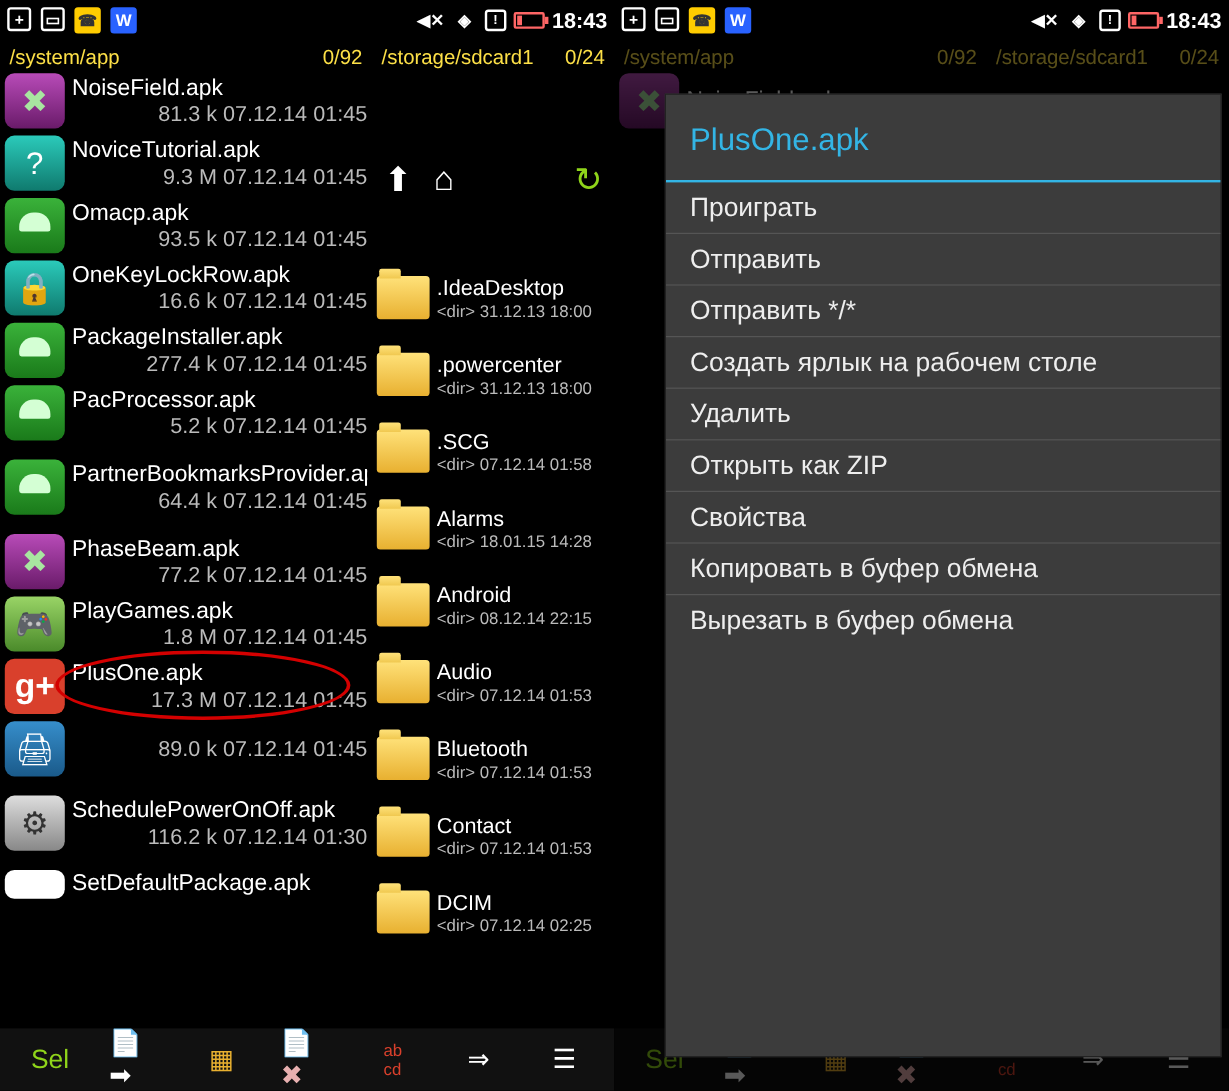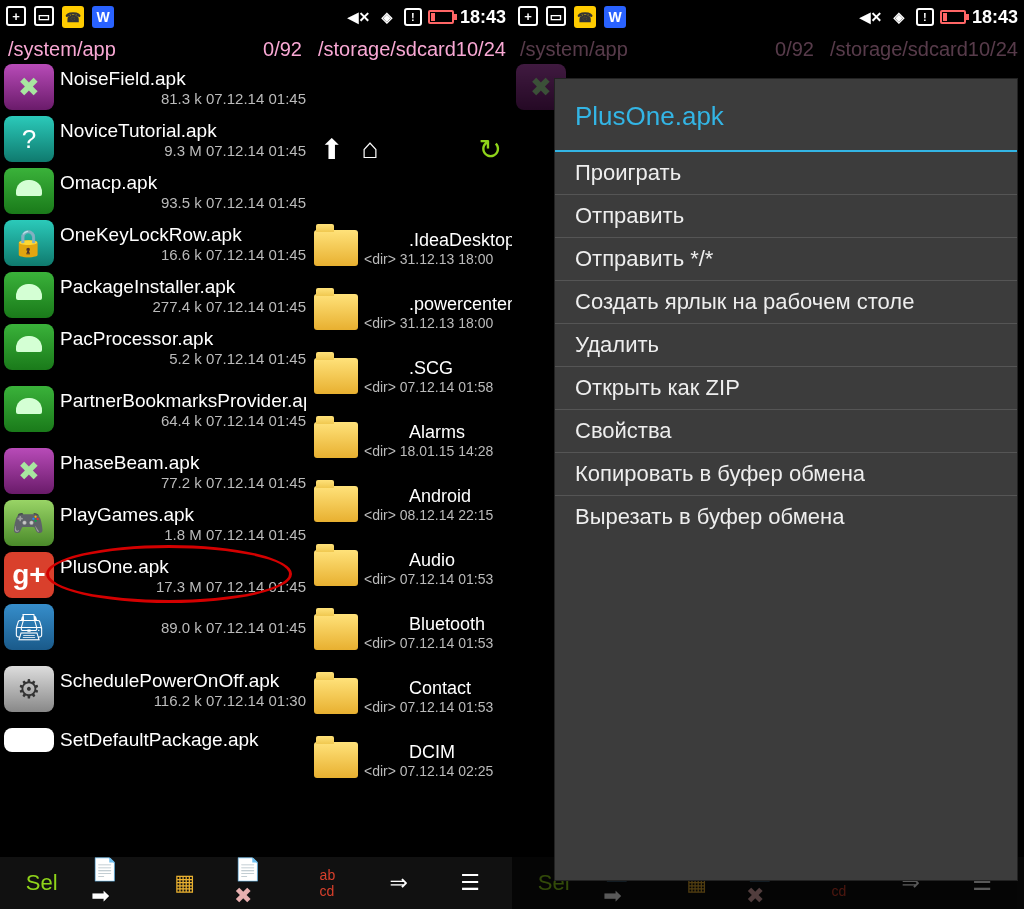--- a/index.html
+++ b/index.html
@@ -13,21 +13,21 @@
   .sb-yellow { background:#ffcc00; border:none; color:#333; width:22px; height:22px; border-radius:3px; display:flex; align-items:center; justify-content:center; font-size:13px; font-weight:bold;}
   .sb-blue { background:#2962ff; border:none; color:#fff; width:22px; height:22px; border-radius:3px; display:flex; align-items:center; justify-content:center; font-size:14px; font-weight:bold;}
   .sb-battery { width:26px; height:14px; border:2px solid #f66; border-radius:2px; position:relative; }
   .sb-battery::after { content:""; position:absolute; right:-5px; top:2px; width:3px; height:6px; background:#f66; }
   .sb-battery .fill { position:absolute; left:1px; top:1px; bottom:1px; width:20%; background:#f66; }
 
   .panes { flex:1; display:flex; overflow:hidden; }
   .pane { display:flex; flex-direction:column; }
   .pane.left { width:310px; }
   .pane.right { width:202px;gap:45px; }
-  .pathbar { display:flex; justify-content:space-between; font-size:20px; color:#f9a8d4; padding:4px 8px 0; }
+  .pathbar { display:flex; justify-content:space-between; font-size:17px; color:#fde047; padding:4px 8px 0; }
   .pathbar.tall { height:48px; }
 
   .file-list { flex:1; overflow:hidden; }
   .file-row { display:flex; align-items:center; padding:3px 4px; height:52px; }
   .file-row.hl { position:relative; }
   .circle { position:absolute; border:3px solid #d40000; border-radius:50%; pointer-events:none; }
   .fi { width:50px; height:46px; border-radius:8px; flex-shrink:0; display:flex; align-items:center; justify-content:center; font-size:26px; margin-right:6px; }
   .fi.android { background:linear-gradient(#3ab23a,#1a7a1a); color:#d4ffd4; position:relative;}
   .fi.android::before{content:""; width:26px; height:16px; background:#d4ffd4; border-radius:12px 12px 2px 2px; position:absolute; top:12px;}
   .fi.purple-x{background:linear-gradient(#b84bb8,#6a1b6a); color:#a8e6a0;}
@@ -36,30 +36,30 @@
   .fi.gamepad{background:linear-gradient(#99d466,#4a8a2a);}
   .fi.gplus{background:#d9402c; color:#fff; font-size:28px; font-weight:bold;}
   .fi.printer{background:linear-gradient(#368ecb,#1a5a8a); color:#fff;}
   .fi.gear{background:linear-gradient(#ddd,#888); color:#333;}
   .fi.calendar{background:#fff; color:#333;}
   .fi.folder{background:none;}
   .folder-shape{width:44px;height:36px;background:linear-gradient(#ffe27a,#e8b030);border-radius:3px;position:relative;}
   .folder-shape::before{content:"";position:absolute;top:-6px;left:2px;width:18px;height:8px;background:linear-gradient(#ffe27a,#f0c850);border-radius:2px 2px 0 0;}
   .file-text { flex:1; min-width:0; }
   .file-name { font-size:19px; color:#fff; white-space:nowrap; overflow:hidden; }
-  .file-meta { font-size:15px; color:#bbb; text-align:right; }
+  .file-meta { font-size:18px; color:#bbb; text-align:right; }
 
   .navrow { height:44px; display:flex; align-items:center; gap:18px; padding:0 10px; }
   .nav-icon { font-size:28px; color:#fff; }
   .nav-refresh { color:#8fd41a; margin-left:auto; }
 
   .folder-row { display:flex; align-items:center; height:64px; padding:2px 4px; }
   .folder-row .fi { width:44px; height:40px; margin-right:6px; }
   .folder-text { flex:1; }
-  .folder-name { font-size:18px; color:#fff; white-space:nowrap; overflow:hidden;margin-left:45px; }
+  .folder-name { font-size:18px; color:#fff; white-space:nowrap; overflow:hidden; }
   .folder-meta { font-size:14px; color:#bbb; }
 
   .toolbar { height:52px; background:#111; display:flex; align-items:center; justify-content:space-around; padding:0 6px; }
   .tb-icon { width:44px; height:40px; display:flex; align-items:center; justify-content:center; font-size:22px; }
 
   .dim { opacity:0.35; }
 
   .modal { position:absolute; top:78px; left:42px; right:6px; bottom:28px; background:#3c3c3c; display:flex; flex-direction:column; border:1px solid #222; }
   .modal-title { color:#33b5e5; font-size:26px; padding:22px 20px 18px; }
   .modal-divider { height:2px; background:#33b5e5; }

